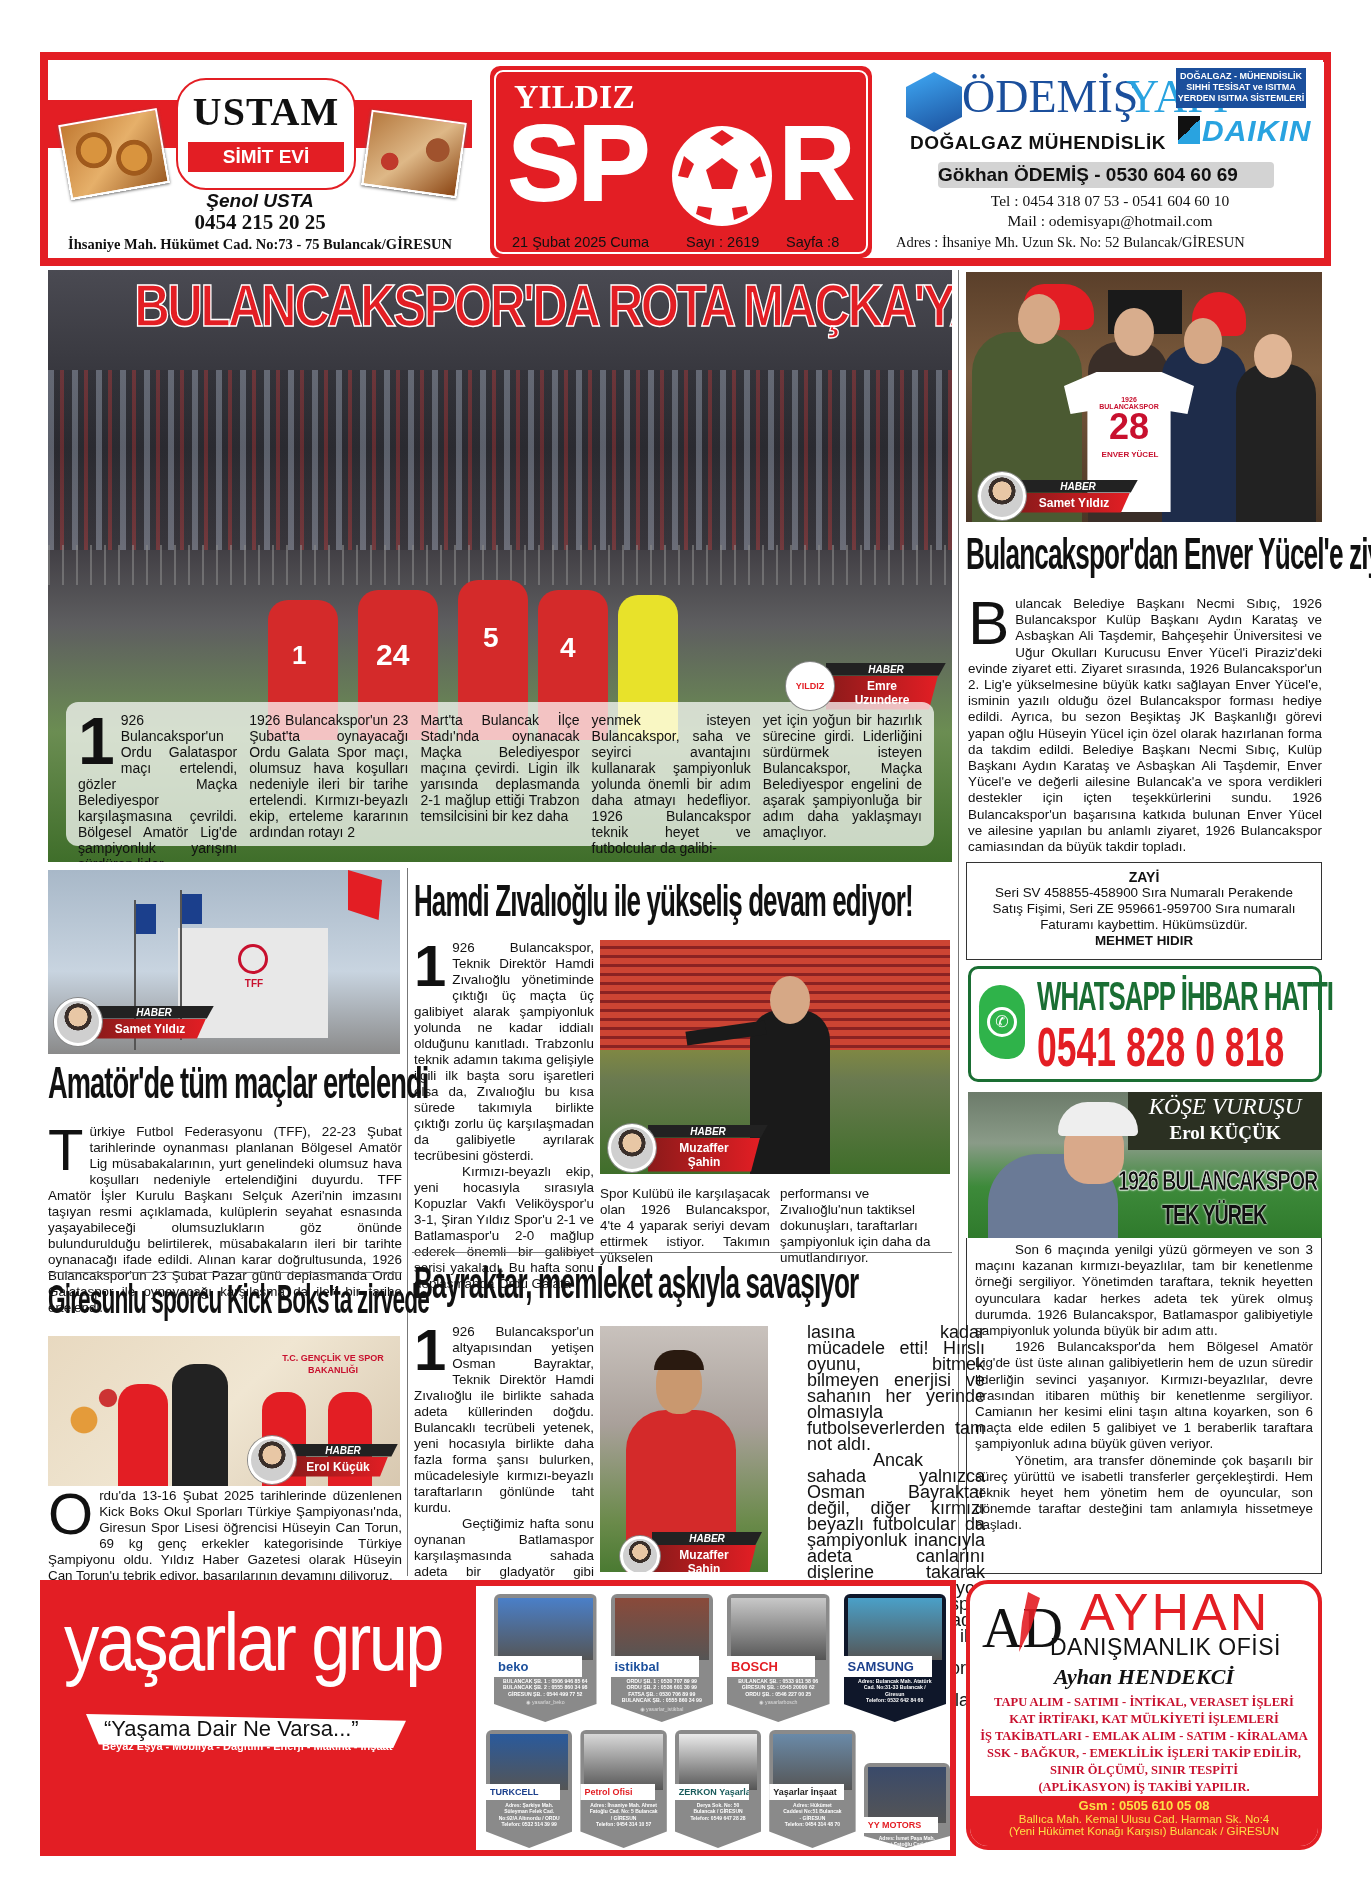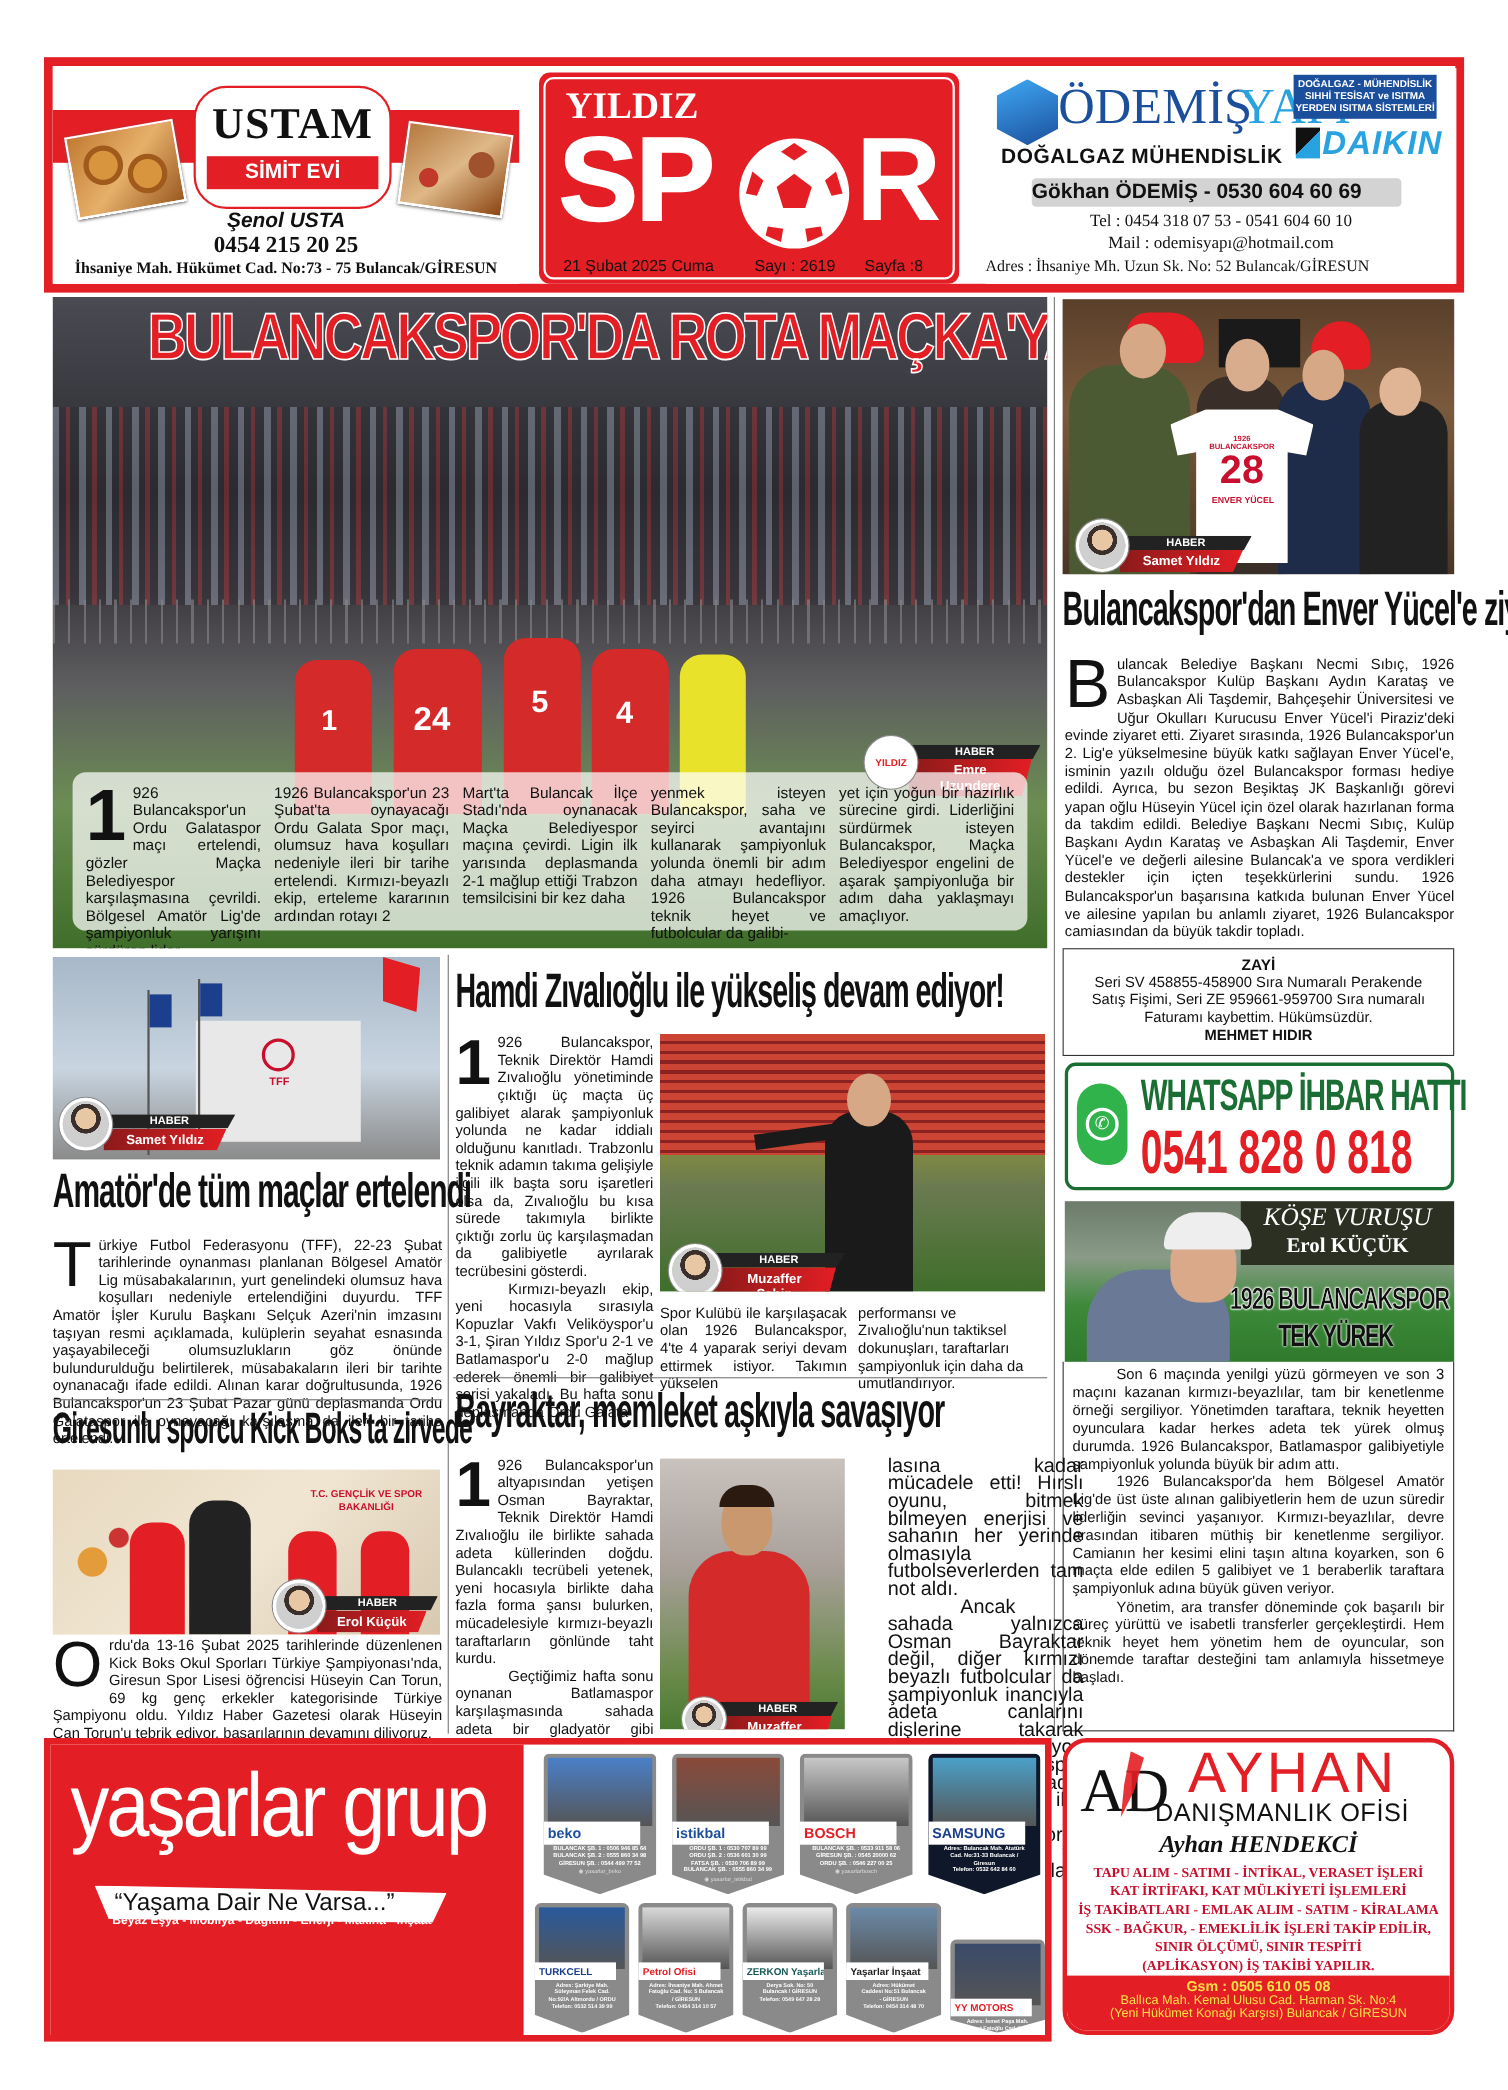--- a/index.html
+++ b/index.html
@@ -7,21 +7,21 @@
   .abs { position: absolute; }
   .red { background: #e31e24; }
   .frame { border: 8px solid #e31e24; }
   .photo { overflow: hidden; }
   .cond { font-family: "Liberation Sans Narrow", "Liberation Sans", sans-serif; font-weight: 700; letter-spacing: -1.5px; transform-origin: left top; white-space: nowrap; }
   .body-text { font-size: 13.6px; line-height: 16.2px; text-align: justify; hyphens: auto; }
   .dropcap { float: left; font-size: 62px; line-height: 50px; font-weight: 700; margin: 3px 6px 0 0; }
   .byline { position: absolute; display: flex; align-items: center; }
   .byline .avatar { width: 48px; height: 48px; border-radius: 50%; border: 3px solid #fff; background: radial-gradient(circle at 50% 38%, #e8c7a5 0 28%, #3a2f2a 29% 40%, #cfcfcf 41%); box-shadow: 0 0 0 1px #888; z-index: 2; }
   .byline .tags { margin-left: -8px; }
-  .byline .tag1 { background: #222; color: #fff; font-size: 10px; font-weight: 700; padding: 1px 18px; text-align: center; width: 120px; clip-path: polygon(0 0, 100% 0, 94% 100%, 0 100%); margin-top: 15px; }
+  .byline .tag1 { background: #222; color: #fff; font-size: 10px; font-style: italic; font-weight: 700; padding: 1px 18px; text-align: center; width: 120px; clip-path: polygon(0 0, 100% 0, 94% 100%, 0 100%); }
   .byline .tag2 { background: linear-gradient(90deg,#8b1a1a,#e31e24); color: #fff; font-size: 12px; font-weight: 700; padding: 3px 18px; width: 112px; text-align: center; clip-path: polygon(0 0, 100% 0, 92% 100%, 0 100%); }
   .vline { position: absolute; width: 1px; background: #777; }
 </style>
 </head>
 <body>
 
 <div class="abs frame" style="left:40px;top:52px;width:1291px;height:214px;"></div>
 
 <div class="abs" style="left:48px;top:60px;width:424px;height:198px;background:#fff;">
   <div class="abs red" style="left:0;top:40px;width:424px;height:48px;"></div>

